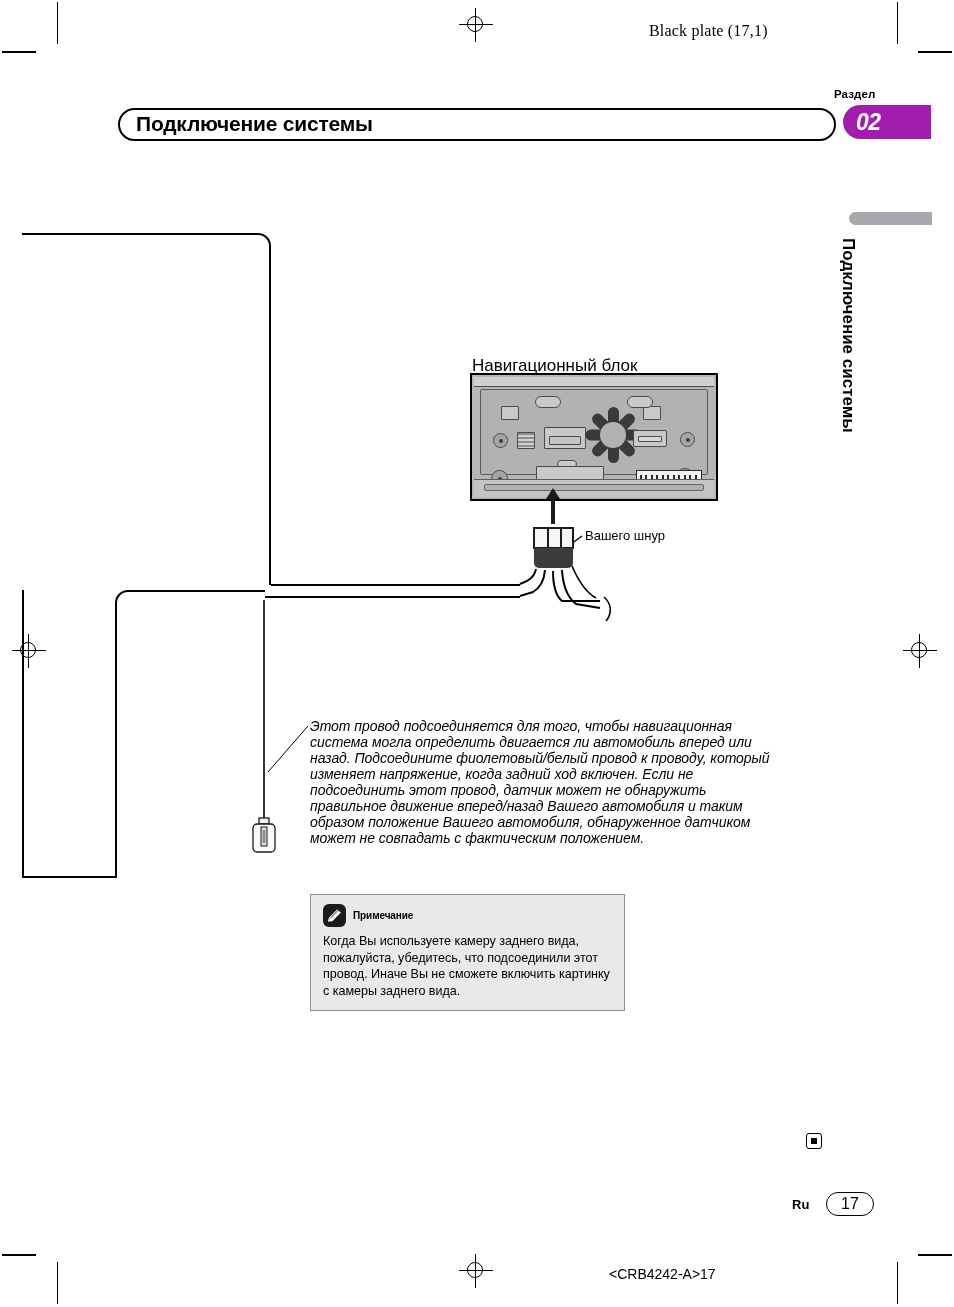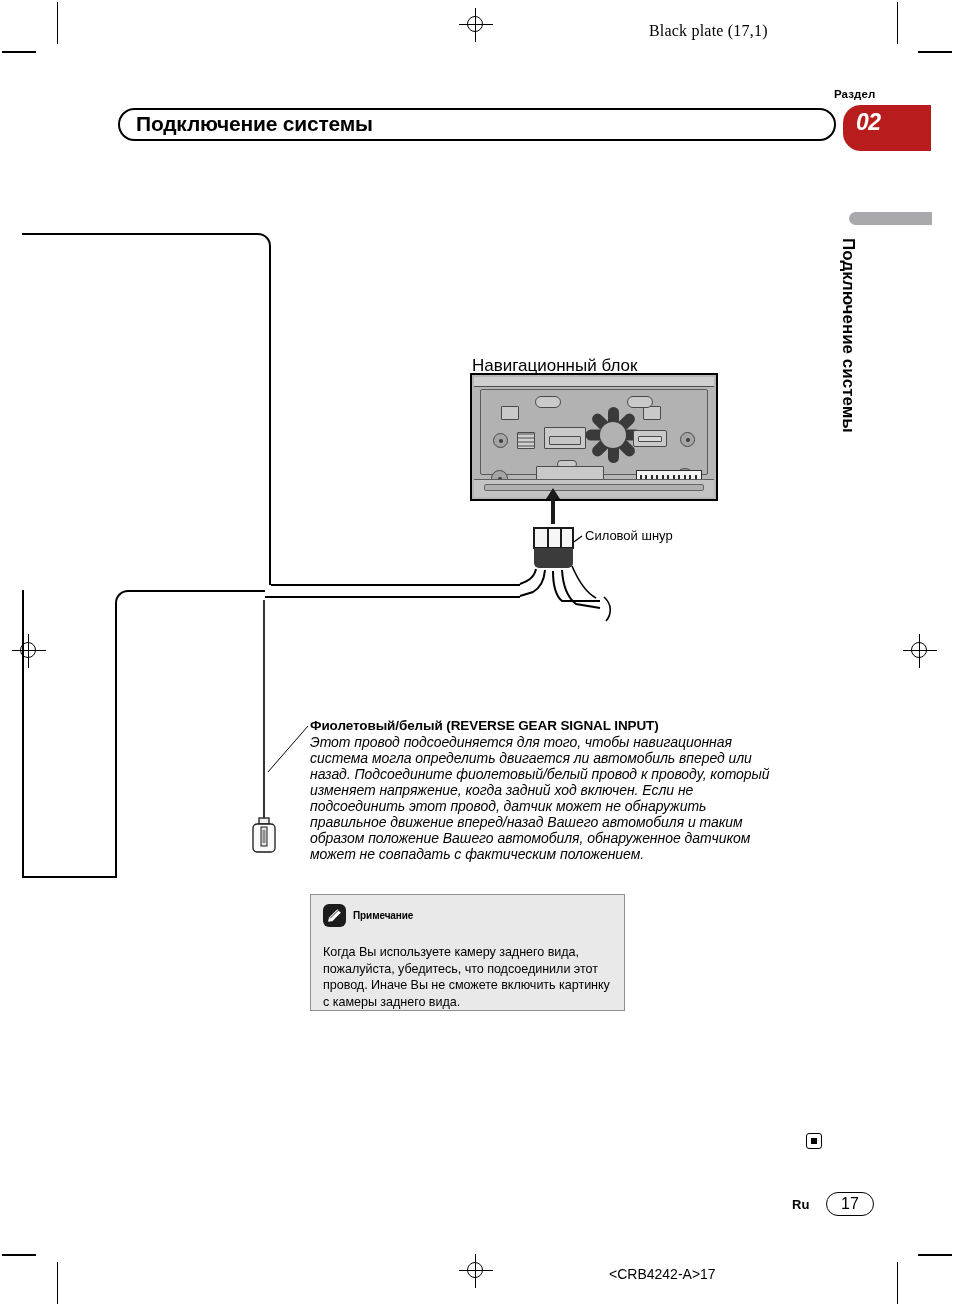--- a/index.html
+++ b/index.html
@@ -24,22 +24,22 @@
   .blackplate{
     position:absolute;left:649px;top:22px;
     font-family:"Liberation Serif", serif;font-size:16px;letter-spacing:.2px;
     white-space:nowrap;
   }
   .section-word{
     position:absolute;left:834px;top:88px;
     font-size:11.5px;font-weight:bold;letter-spacing:.1px;white-space:nowrap;
   }
   .section-badge{
-    position:absolute;left:843px;top:105px;width:88px;height:46px;
-    background:#b91c1c;border-radius:18px 0 0 18px;
+    position:absolute;left:843px;top:105px;width:88px;height:34px;
+    background:#a21caf;border-radius:18px 0 0 18px;
   }
   .section-badge span{
     position:absolute;left:13px;top:4px;color:#fff;
     font-size:23px;font-weight:bold;font-style:italic;letter-spacing:-.5px;
   }
   .title-bar{
     position:absolute;left:118px;top:108px;width:718px;height:33px;
     border:2.2px solid #000;border-radius:17px;box-sizing:border-box;
     background:#fff;
   }
@@ -142,21 +142,21 @@
 
   
   .note{
     position:absolute;left:310px;top:894px;width:315px;height:117px;
     background:#e9e9e9;border:1px solid #8f8f8f;box-sizing:border-box;
   }
   .note-head{position:absolute;left:12px;top:9px;display:flex;align-items:center;gap:7px;}
   .note-icon{width:23px;height:23px;background:#1c1c1c;border-radius:6px;position:relative;}
   .note-title{font-size:10px;font-weight:bold;letter-spacing:-.1px;}
   .note-body{position:absolute;left:12px;top:38px;right:11px;
-     font-size:12.6px;line-height:16.6px;letter-spacing:-.05px;margin-top:11px;}
+     font-size:12.6px;line-height:16.6px;letter-spacing:-.05px;}
 
   
   .endmark{position:absolute;left:806px;top:1133px;width:16px;height:16px;
      border:1.6px solid #000;border-radius:3px;box-sizing:border-box;}
   .endmark i{position:absolute;left:4px;top:4px;width:6px;height:6px;background:#000;}
   .foot-ru{position:absolute;left:792px;top:1197px;font-size:13px;font-weight:bold;}
   .foot-pagenum{position:absolute;left:826px;top:1192px;width:48px;height:24px;
      border:1.6px solid #000;border-radius:12px;box-sizing:border-box;}
   .foot-pagenum span{position:absolute;left:0;right:0;top:2px;text-align:center;
      font-size:16px;font-weight:normal;}
@@ -294,24 +294,23 @@
   </div>
 
   <div class="callout-arrow"></div>
   <div class="callout-stem"></div>
 
   <div class="cord-head">
     <i style="left:12px;"></i>
       <i style="left:25px;"></i>
   </div>
   <div class="cord-body"></div>
-  <div class="cord-label">Силовой шнур</div>
+  <div class="cord-label">Вашего шнур</div>
 
   <div class="body-block">
-    <div class="body-head">Фиолетовый/белый (REVERSE GEAR SIGNAL INPUT)</div>
     <div class="body-p">Этот провод подсоединяется для того, чтобы навигационная система могла определить двигается ли автомобиль вперед или назад. Подсоедините фиолетовый/белый провод к проводу, который изменяет напряжение, когда задний ход включен. Если не подсоединить этот провод, датчик может не обнаружить правильное движение вперед/назад Вашего автомобиля и таким образом положение Вашего автомобиля, обнаруженное датчиком может не совпадать с фактическим положением.</div>
   </div>
 
   <div class="note">
     <div class="note-head">
       <span class="note-icon">
         <svg width="23" height="23" viewBox="0 0 23 23" style="display:block;">
           <path d="M5.2 17.6 L5.9 13.8 L14.6 5.1 L18.0 8.5 L9.3 17.2 Z" fill="#ffffff"></path>
           <path d="M5.2 17.6 L7.4 17.0 L5.8 15.4 Z" fill="#ffffff"></path>
           <path d="M14.6 5.1 L18.0 8.5" stroke="#1c1c1c" stroke-width="1"></path>

